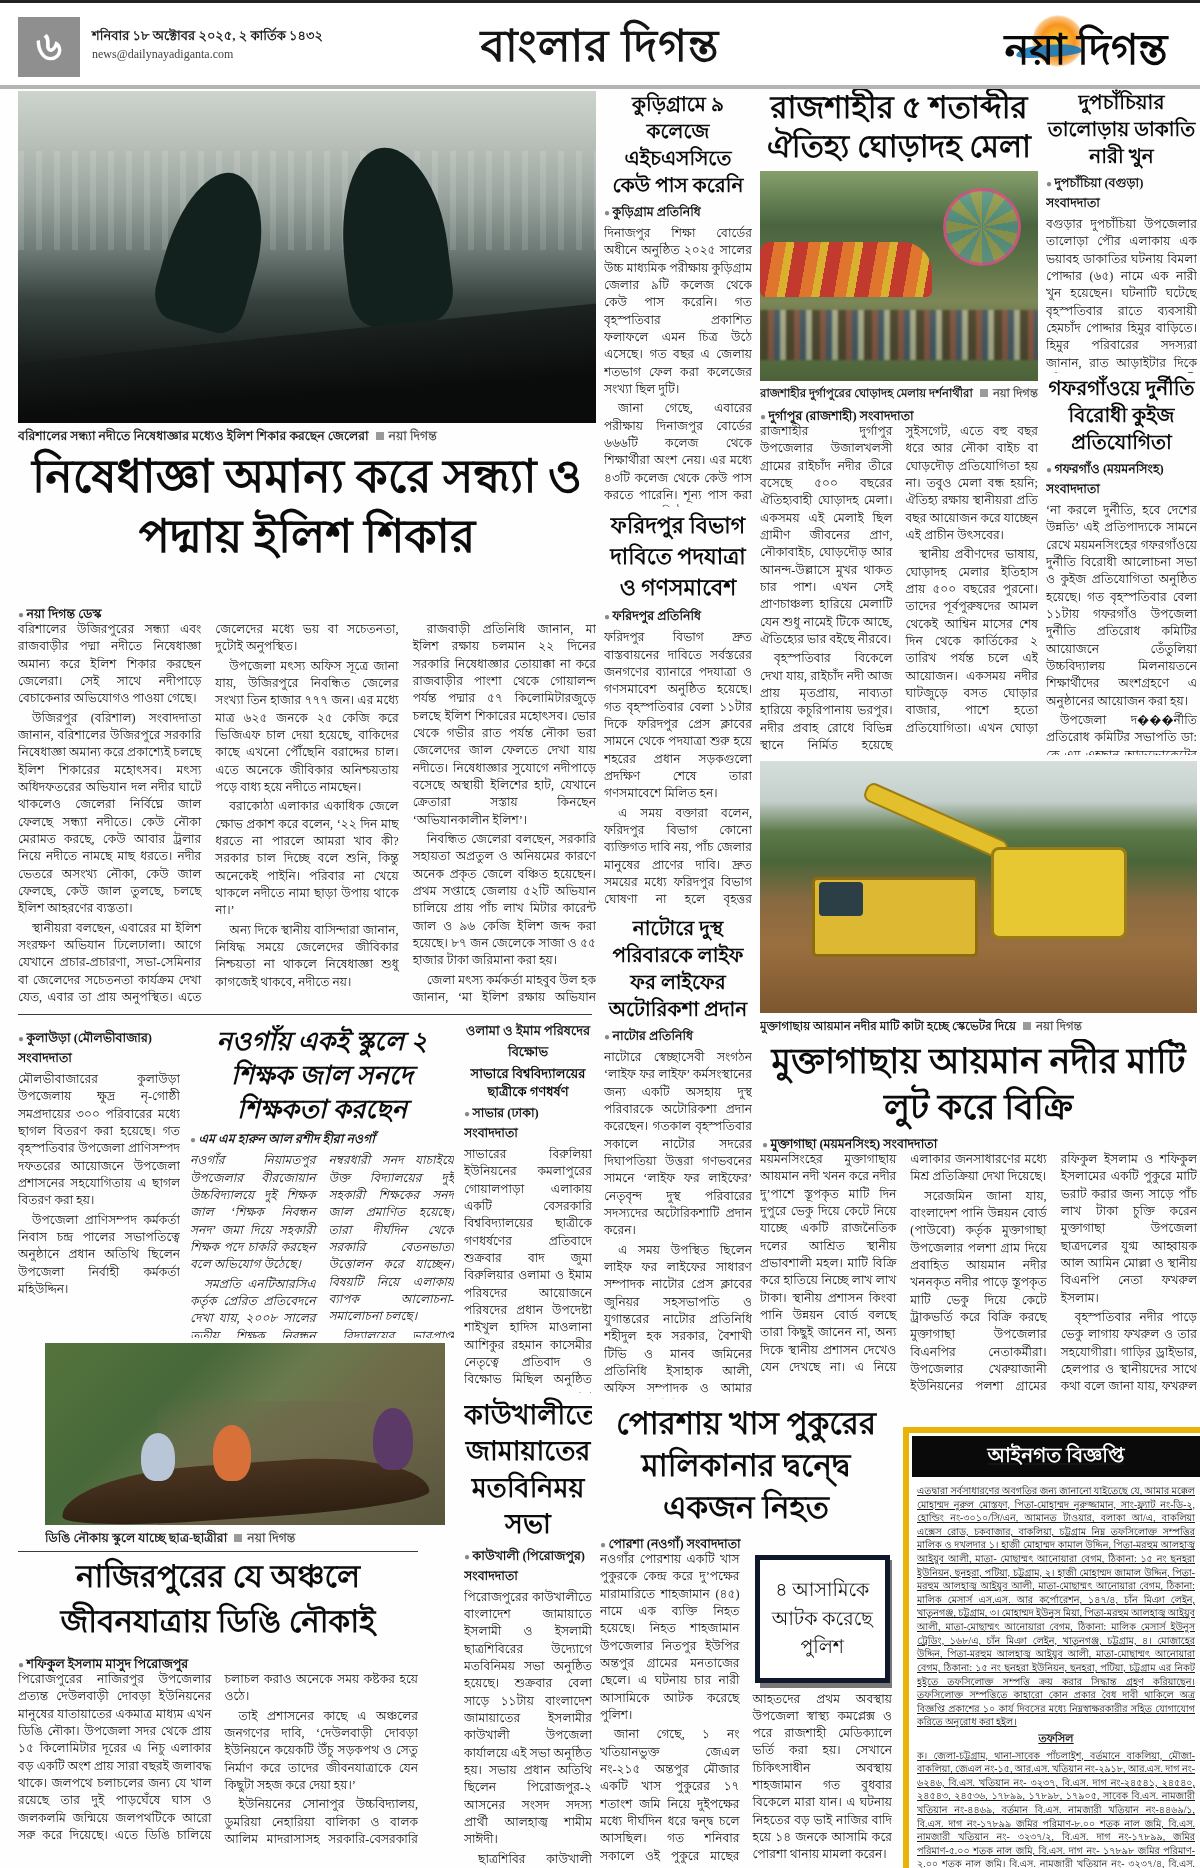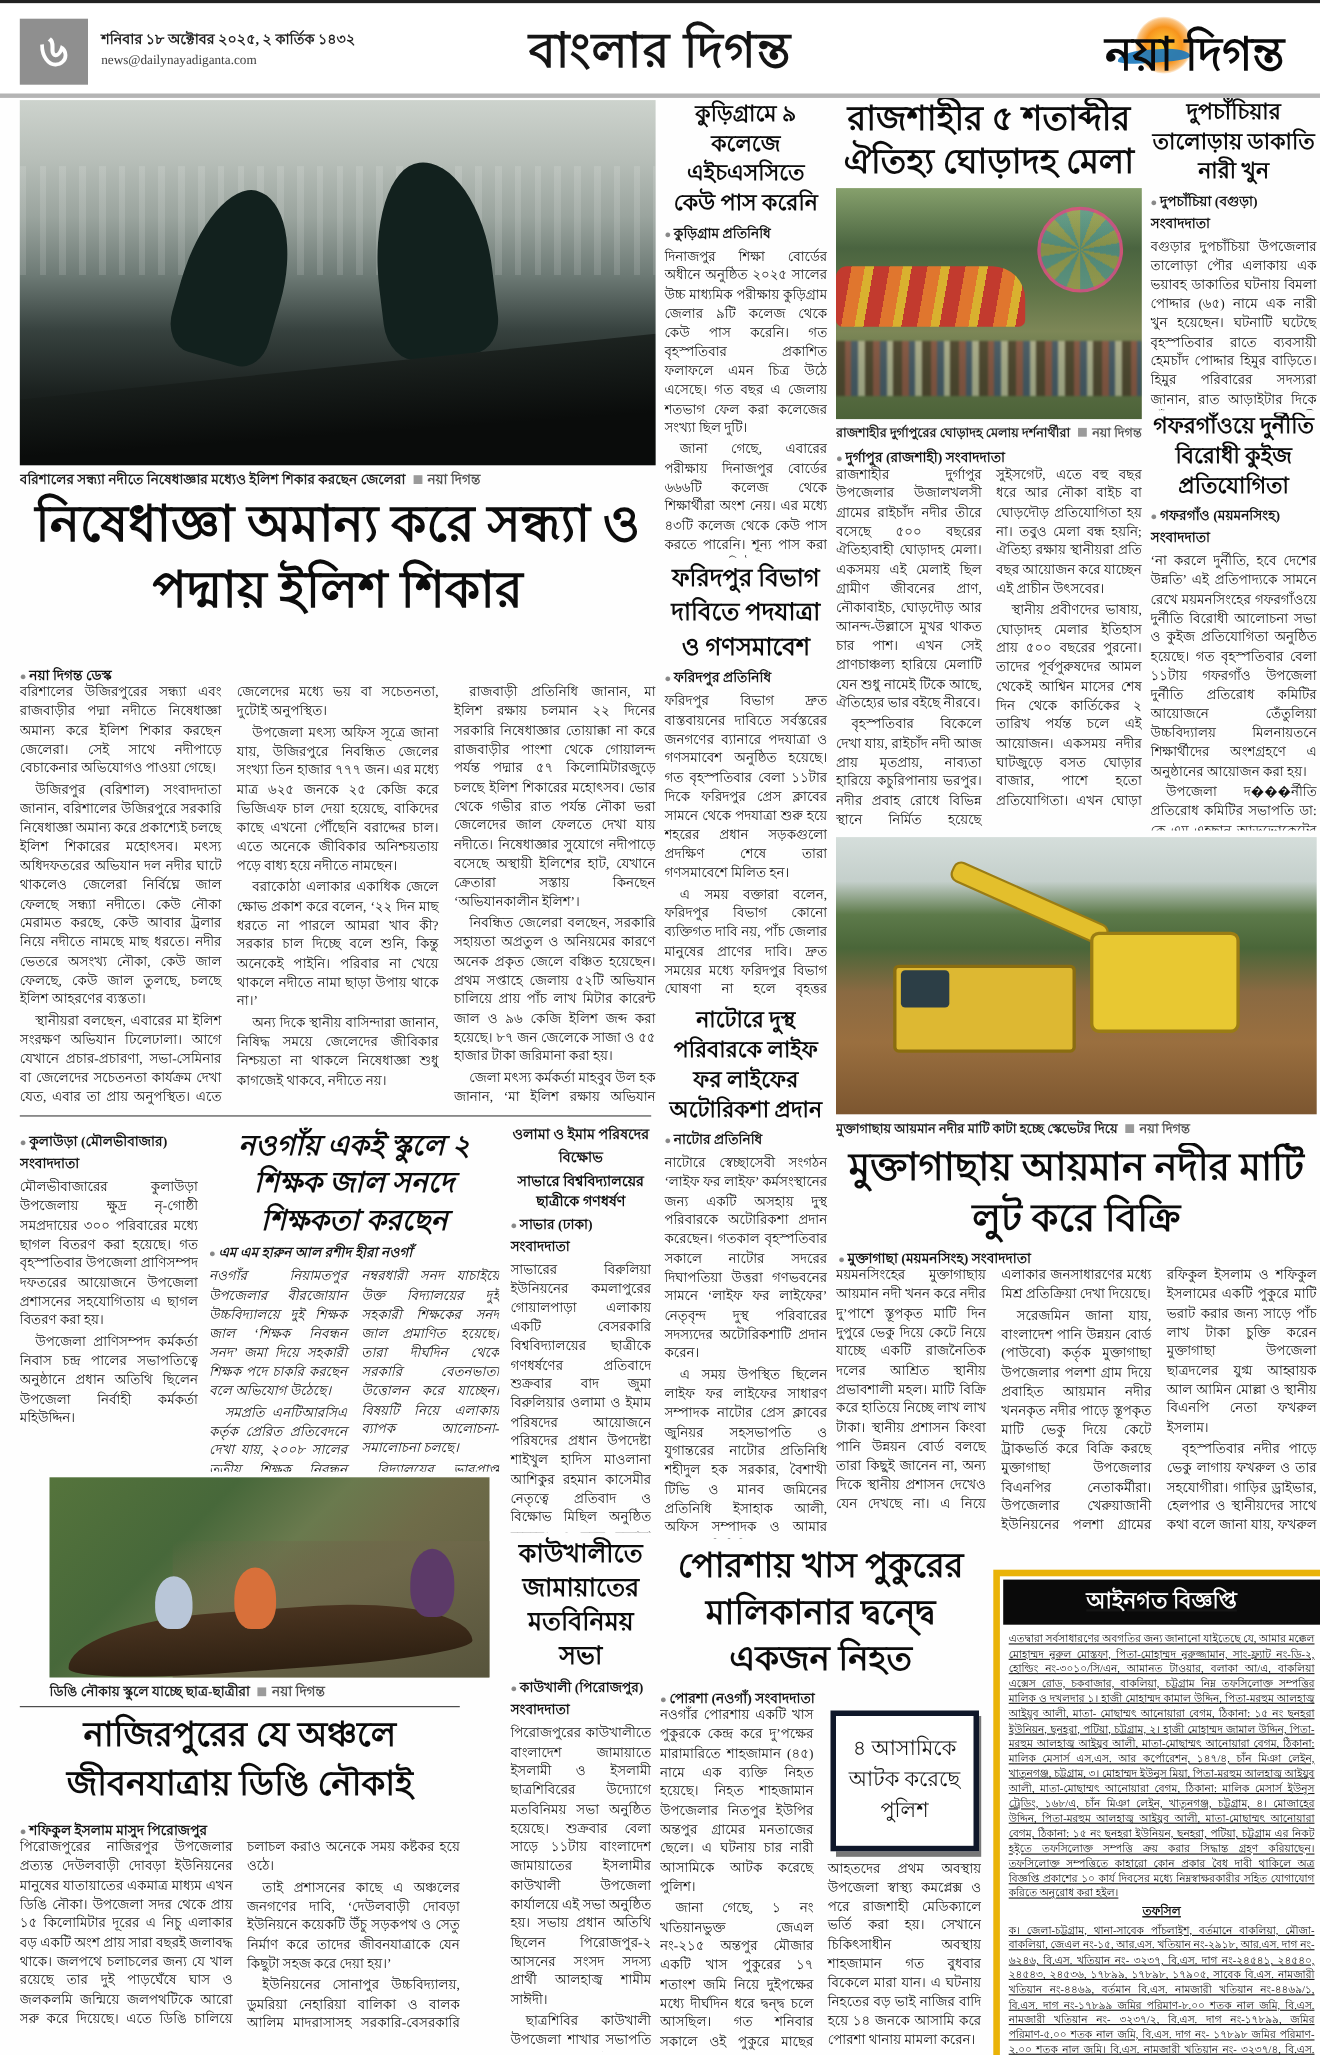--- a/index.html
+++ b/index.html
@@ -228,21 +228,21 @@
     <div class="kicker">ওলামা ও ইমাম পরিষদের বিক্ষোভ</div>
     <h2 class="headline h-sav">সাভারে বিশ্ববিদ্যালয়ের ছাত্রীকে গণধর্ষণ</h2>
     <div class="byline">সাভার (ঢাকা) সংবাদদাতা</div>
     <div class="body-txt">
       <p class="nind">সাভারের বিরুলিয়া ইউনিয়নের কমলাপুরের গোয়ালপাড়া এলাকায় একটি বেসরকারি বিশ্ববিদ্যালয়ের ছাত্রীকে গণধর্ষণের প্রতিবাদে শুক্রবার বাদ জুমা বিরুলিয়ার ওলামা ও ইমাম পরিষদের আয়োজনে পরিষদের প্রধান উপদেষ্টা শাইখুল হাদিস মাওলানা আশিকুর রহমান কাসেমীর নেতৃত্বে প্রতিবাদ ও বিক্ষোভ মিছিল অনুষ্ঠিত হয়েছে। এ সময় বক্তারা অভিযুক্ত ধর্ষক সোহেল রোজারিও, বিপ্লব রোজারিও ওরফে তিলক ও মিঠু বিশ্বাসকে অবিলম্বে গ্রেফতার করে সর্বোচ্চ শাস্তি দাবি করেন।</p>
 
     </div>
   </div>
 
   <div class="abs" style="left:464px;top:1394px;width:128px;height:468px;">
-    <h2 class="headline h-md" style="font-size:23px;">কাউখালীতে জামায়াতের মতবিনিময় সভা</h2>
+    <h2 class="headline h-md" style="font-size:27px;">কাউখালীতে জামায়াতের মতবিনিময় সভা</h2>
     <div class="byline">কাউখালী (পিরোজপুর) সংবাদদাতা</div>
     <div class="body-txt">
       <p class="nind">পিরোজপুরের কাউখালীতে বাংলাদেশ জামায়াতে ইসলামী ও ইসলামী ছাত্রশিবিরের উদ্যোগে মতবিনিময় সভা অনুষ্ঠিত হয়েছে। শুক্রবার বেলা সাড়ে ১১টায় বাংলাদেশ জামায়াতের ইসলামীর কাউখালী উপজেলা কার্যালয়ে এই সভা অনুষ্ঠিত হয়। সভায় প্রধান অতিথি ছিলেন পিরোজপুর-২ আসনের সংসদ সদস্য প্রার্থী আলহাজ্ব শামীম সাঈদী।</p>
       <p>ছাত্রশিবির কাউখালী উপজেলা শাখার সভাপতি মাজহারুল ইসলামের সভাপতিত্বে অনুষ্ঠানে বিশেষ অতিথি ছিলেন জামায়াতের পিরোজপুর জেলার সহকারী সেক্রেটারি মাওলানা সিদ্দিকুর রহমান, কাউখালী উপজেলা আমির মাওলানা নজরুল ইসলাম খান, সেক্রেটারি অধ্যাপক হুমায়ুন কবির ও সদর ইউনিয়ন আমির টি এম রেজাউল করিম।</p>
 
     </div>
   </div>
 
   <div class="photo ph-boat abs" style="left:45px;top:1340px;width:400px;height:182px;">
     <div class="water"></div>

